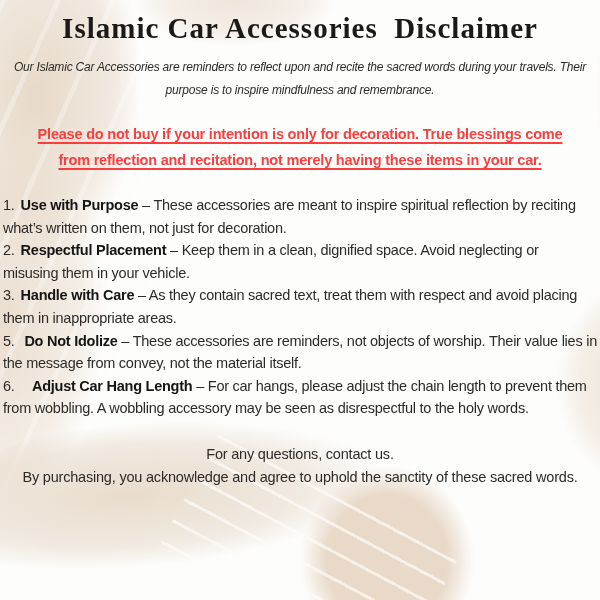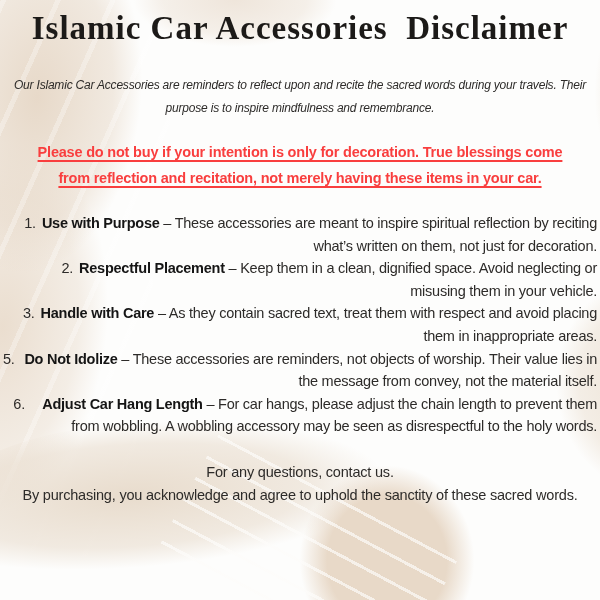--- a/index.html
+++ b/index.html
@@ -42,24 +42,24 @@
     background:radial-gradient(50% 50% at 50% 45%, #e8d9c8 0%, #e8d9c8 52%, rgba(232,217,200,0) 76%);
   }
   .wash-bottom-streaks{
     left:175px;top:475px;width:270px;height:150px;
     transform:rotate(28deg);opacity:.75;
     background:repeating-linear-gradient(0deg, rgba(255,255,255,0) 0 11px, rgba(253,252,250,0.9) 11px 14px, rgba(255,255,255,0) 14px 24px);
   }
   
   .content{position:relative;z-index:2;padding-top:10px;}
   .title{
-    margin:0 auto 28px auto;
+    margin:0 auto 10px auto;
     font-family:"Liberation Serif", serif;
     font-weight:700;
-    font-size:33px;line-height:36px;
+    font-size:29px;line-height:36px;
     letter-spacing:1px;
     color:#1c1a18;
     text-align:center;
     white-space:pre-wrap;
   }
   .para{
     margin:4px auto 0 auto;
     max-width:586px;
     font-size:12px;line-height:23px;letter-spacing:-0.2px;
     text-align:center;
@@ -70,21 +70,21 @@
     max-width:556px;
     font-size:14.5px;line-height:26px;letter-spacing:-0.2px;
     font-weight:700;text-align:center;
     text-decoration:underline;
     text-decoration-thickness:1.5px;
     text-underline-offset:3px;
   }
   .rules{margin:21px auto 0 auto;max-width:594px;}
   .rule{
     font-size:14.5px;line-height:22.6px;letter-spacing:-0.25px;
-    text-align:right;margin:0;
+    text-align:left;margin:0;
   }
   .rule .num{margin-right:6px;}
   .rule strong{color:#151515;}
   .footer{margin:23px auto 0 auto;max-width:566px;}
   .footer p{
     margin:0;font-size:14.5px;line-height:22.6px;letter-spacing:-0.2px;
     text-align:center;
   }
 </style>
 </head>

